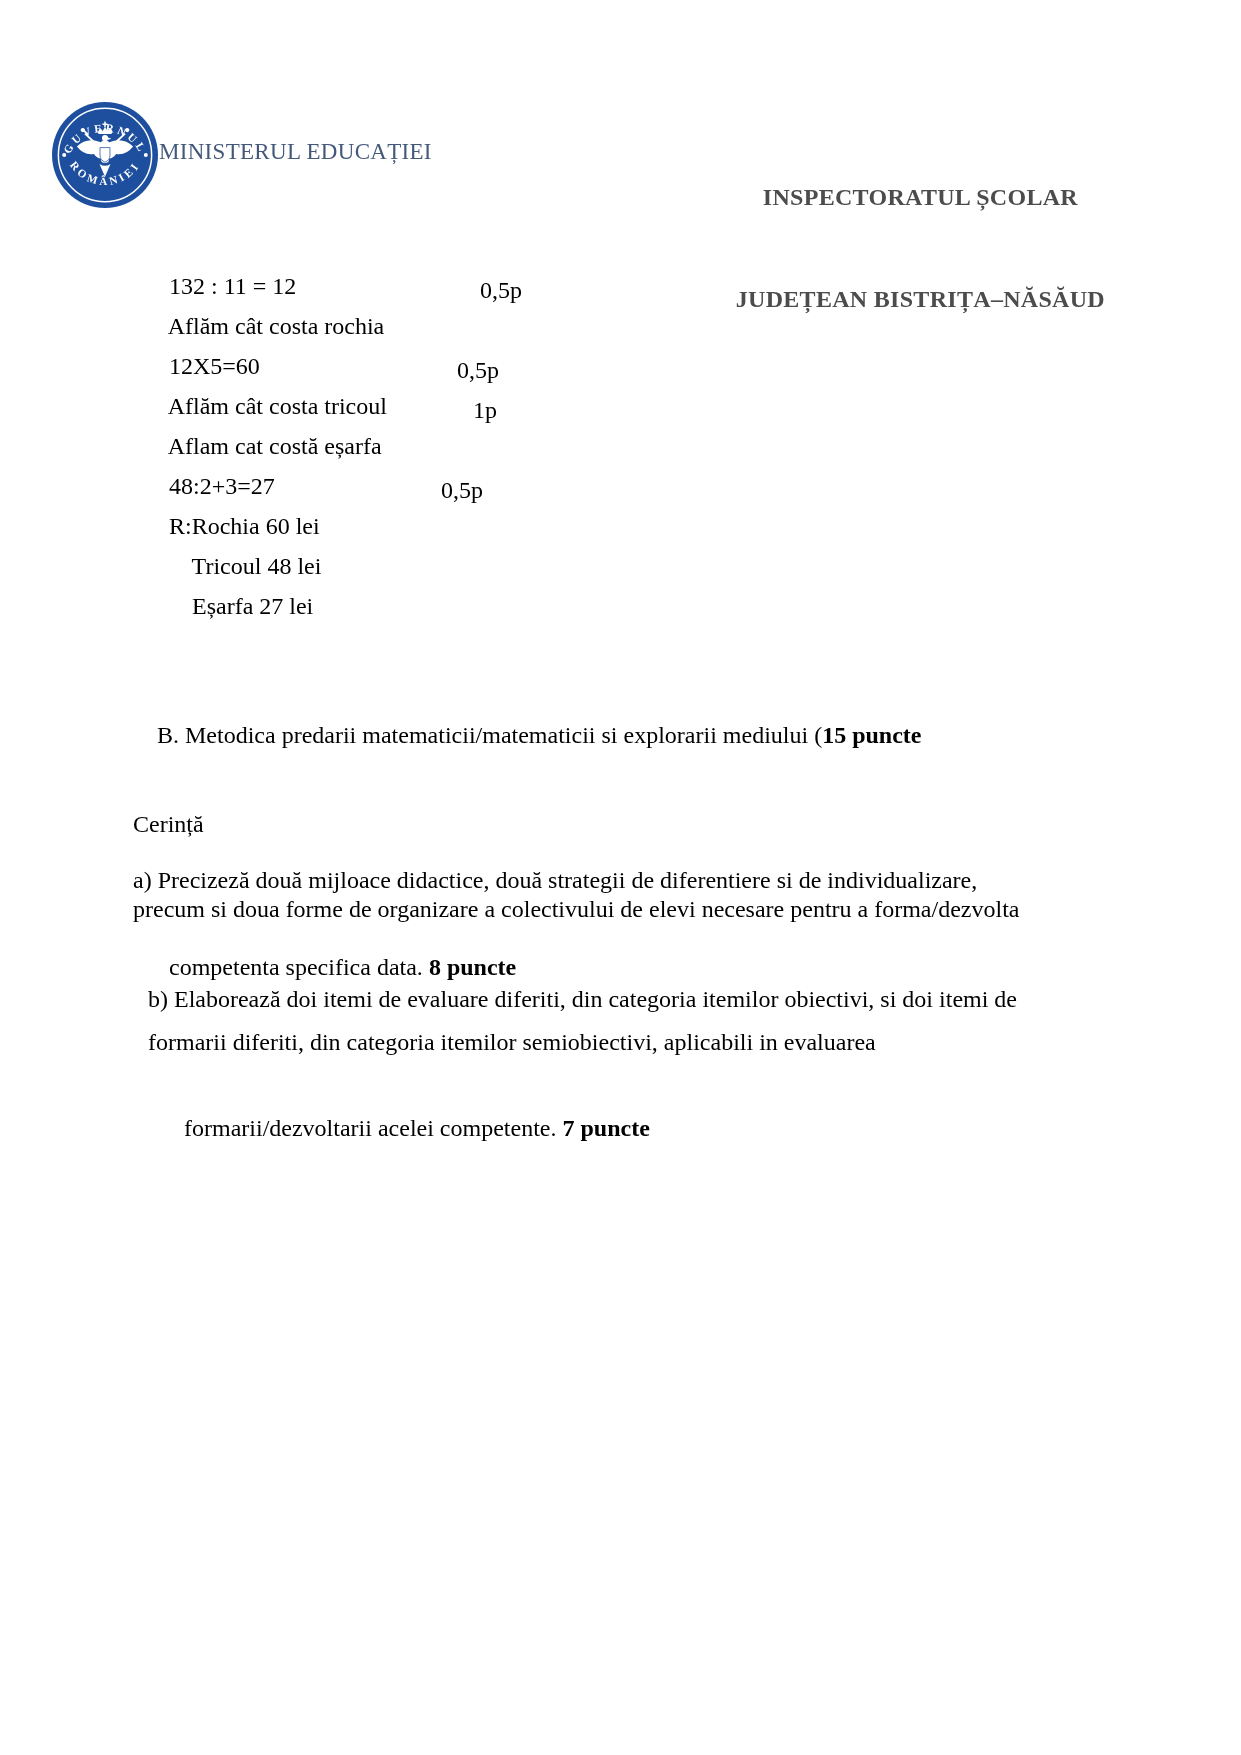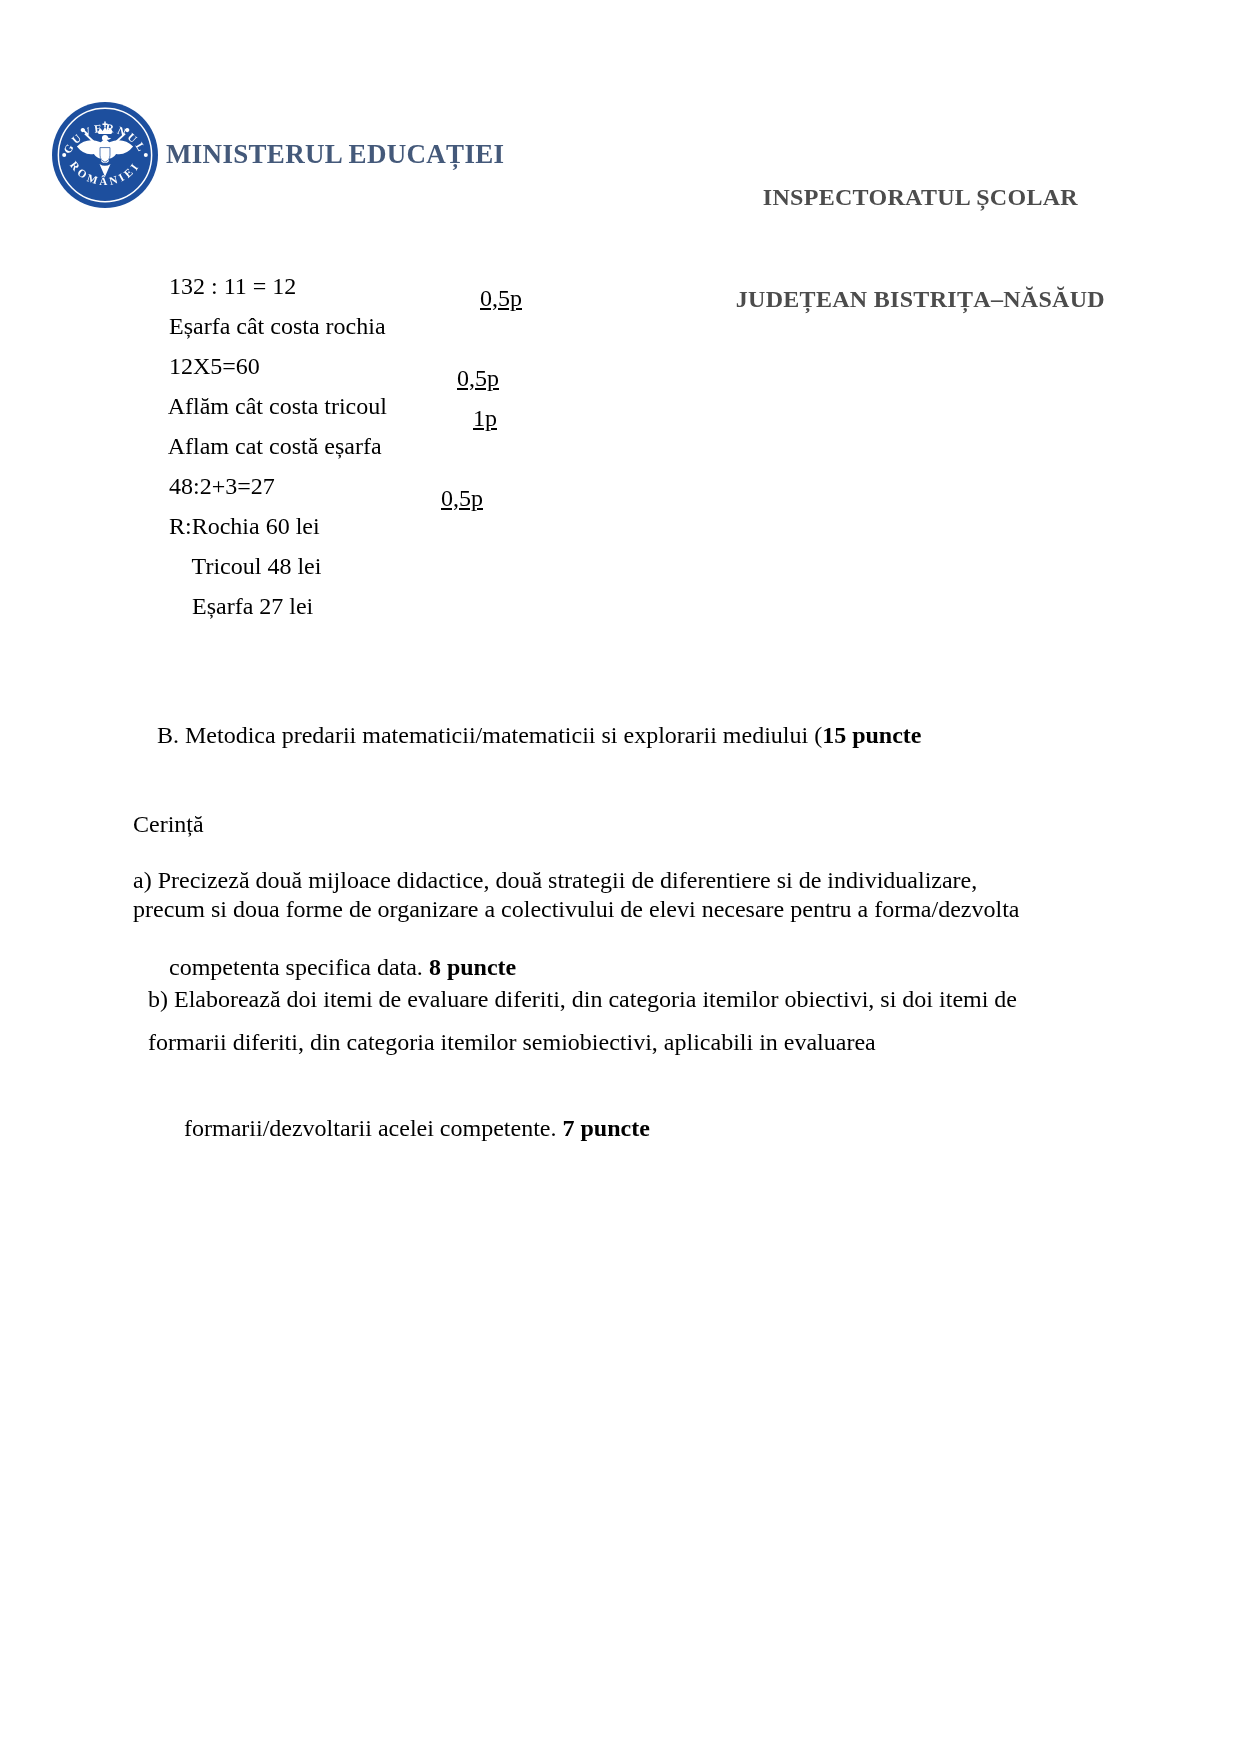--- a/index.html
+++ b/index.html
@@ -27,26 +27,25 @@
   }
   .logo-arc-text{
     font-family:"Liberation Serif","DejaVu Serif",serif;
     font-size:10.5px;
     font-weight:bold;
     letter-spacing:3px;
     fill:#ffffff;
   }
   .ministry{
     position:absolute;
-    left:166px; top:139px;
-    font-size:27px;
+    left:159px; top:139px;
+    font-size:23px;
     letter-spacing:0.3px;
     color:var(--ministry-text);
     white-space:pre;
-    font-weight:bold;
   }
   .inspectorate{
     position:absolute;
     right:136px; top:112px;
     text-align:center;
     font-size:24px;
     font-weight:bold;
     line-height:34px;
     letter-spacing:0.3px;
     color:var(--inspectorate-text);
@@ -58,21 +57,21 @@
     left:133px; top:226px;
     font-size:24px;
   }
   .math-block .line{
     position:relative;
     height:40px;
     line-height:40px;
     white-space:pre;
   }
   .math-block .line.indent{padding-left:23px;}
-  .pts{position:absolute; top:12px;text-decoration:underline;}
+  .pts{position:absolute; top:4px;}
   .pts-1{left:347px;}
   .pts-2{left:324px;}
   .pts-3{left:340px;}
   .pts-4{left:308px;}
   
   .b-heading{
     position:absolute;
     left:133px; top:690px;
     font-size:24px;
     line-height:30px;
@@ -142,21 +141,21 @@
   <div class="inspectorate">
     <div>INSPECTORATUL ȘCOLAR</div>
     <div>JUDEȚEAN BISTRIȚA–NĂSĂUD</div>
   </div>
 
   <div class="math-block">
     <div class="line">
       <span>132 : 11 = 12</span>
     </div>
     <div class="line">
-      <span>Eșarfa cât costa rochia</span>
+      <span>Aflăm cât costa rochia</span>
       <span class="pts pts-1">0,5p</span>
     </div>
     <div class="line">
       <span>12X5=60</span>
     </div>
     <div class="line">
       <span>Aflăm cât costa tricoul</span>
       <span class="pts pts-2">0,5p</span>
     </div>
     <div class="line">

